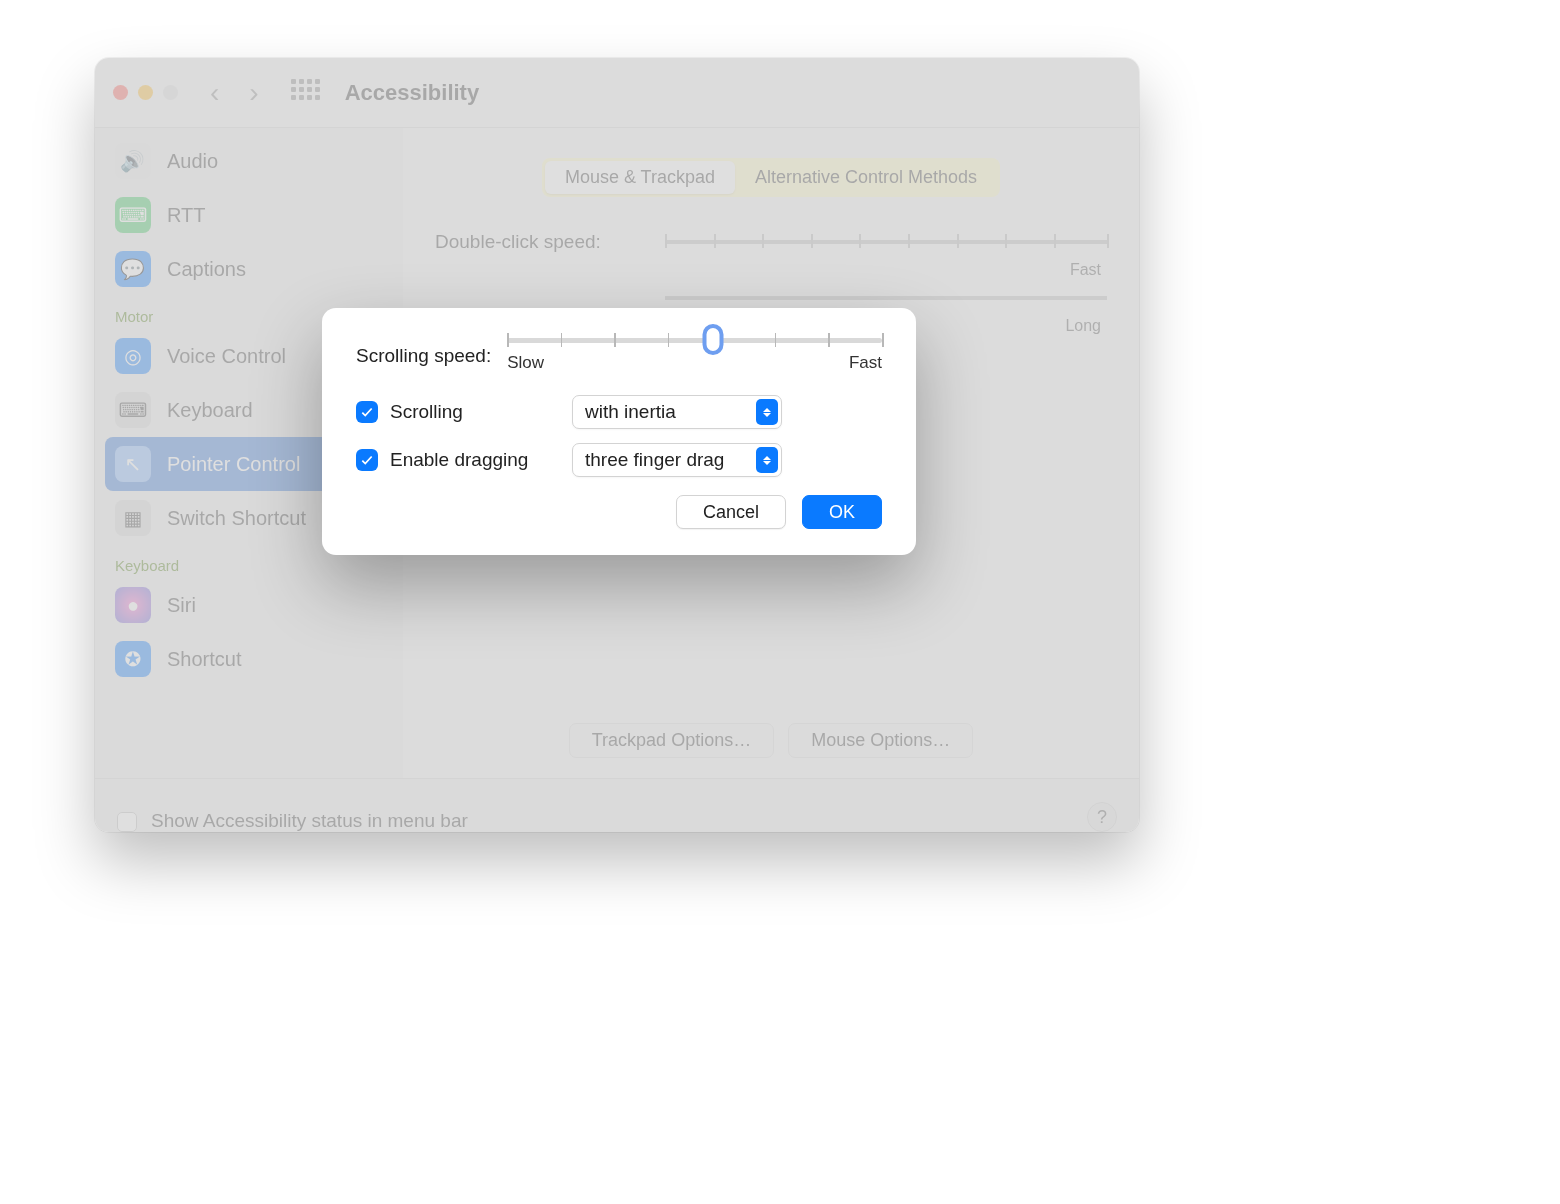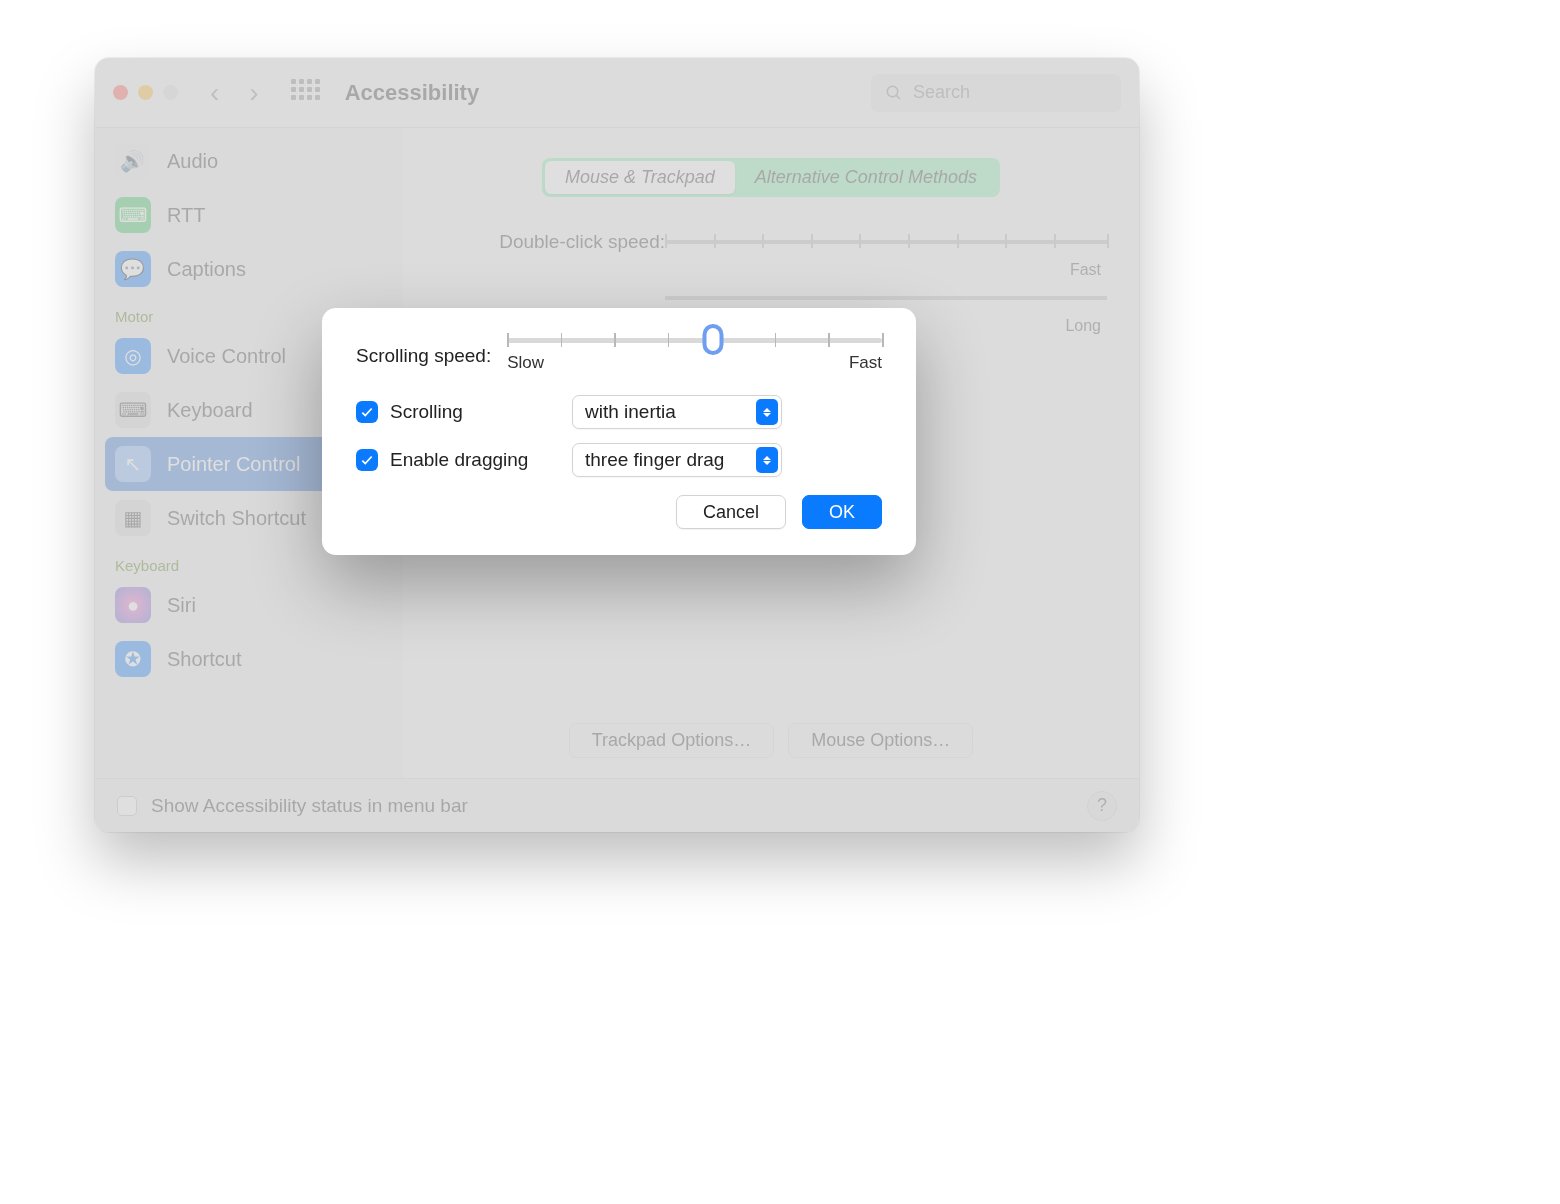--- a/index.html
+++ b/index.html
@@ -94,33 +94,33 @@
   .content {
     flex:1; position:relative;
     padding: 24px 32px;
     background:#f5f5f5;
   }
 
   .seg {
     display:flex; justify-content:center; margin-top:6px; margin-bottom:34px;
   }
   .seg-inner {
-    display:flex; background:#86efac; border-radius:8px; padding:3px;font-style:italic;
+    display:flex; background:#fef9c3; border-radius:8px; padding:3px;
   }
   .seg-btn {
     padding:6px 20px; font-size:18px; color:#3b3b3b; border-radius:6px;
     cursor:default;
   }
   .seg-btn.active { background:#fff; box-shadow:0 1px 2px rgba(0,0,0,0.12); }
 
   .row {
     display:flex; align-items:center; margin-bottom:26px;
     font-size:19px; color:#3b3b3b;
   }
-  .row-label { width:230px; text-align:right; }
+  .row-label { width:230px; text-align:left; padding-right:14px; }
   .row-rest { flex:1; display:flex; align-items:center; gap:10px; position:relative; }
   .minilabel { position:absolute; top:24px; font-size:16px; color:#555; }
   .minilabel.right { right:6px; }
 
   .ticks {
     flex:1; height:10px; position:relative;
     background: linear-gradient(#bcbcbc,#bcbcbc) center/100% 4px no-repeat;
     border-radius:3px;
   }
   .ticks::before, .ticks::after { content:''; }
@@ -133,21 +133,21 @@
     display:flex; justify-content:center; gap:14px;
   }
   .soft-btn {
     background:#efefef; border:1px solid #dcdcdc; border-radius:7px;
     padding:6px 22px; font-size:18px; color:#3a3a3a;
     cursor:default;
   }
 
   
   .footer {
-    height:54px; display:flex; align-items:center; padding:0 22px;
+    height:54px; display:flex; align-items:flex-end; padding:0 22px;
     gap:14px; border-top:1px solid #d6d6d6; background:#ececec;
     position: relative;
   }
   .chk {
     width:20px; height:20px; border:1px solid #bcbcbc; border-radius:5px;
     background:#fff;
   }
   .footer-label { font-size:19px; color:#3b3b3b; }
   .help {
     position:absolute; right:22px;
@@ -240,27 +240,20 @@
         <span></span>
         <span></span>
         <span></span>
       <span></span>
         <span></span>
         <span></span>
         <span></span>
     </div>
     <div class="title">Accessibility</div>
     <div class="spacer"></div>
-    <div class="search">
-      <svg viewBox="0 0 24 24">
-          <circle cx="10" cy="10" r="7"></circle>
-          <line x1="20" y1="20" x2="15" y2="15"></line>
-        </svg>
-      <span>Search</span>
-    </div>
   </div>
 
   <div class="body">
 
     <div class="sidebar">
       <div class="sb-item">
         <div class="sb-icon" style="background:#e8e8e8">🔊</div>
         <span>Audio</span>
       </div>
       <div class="sb-item">

